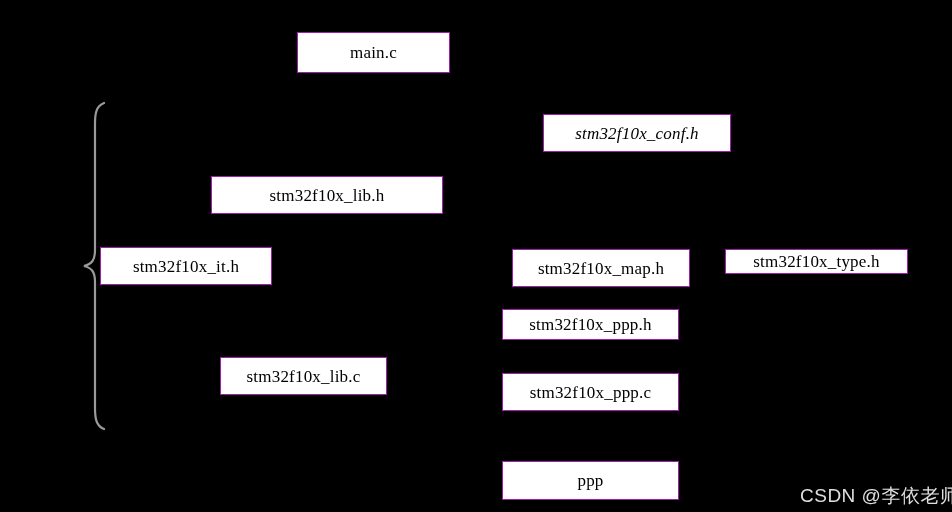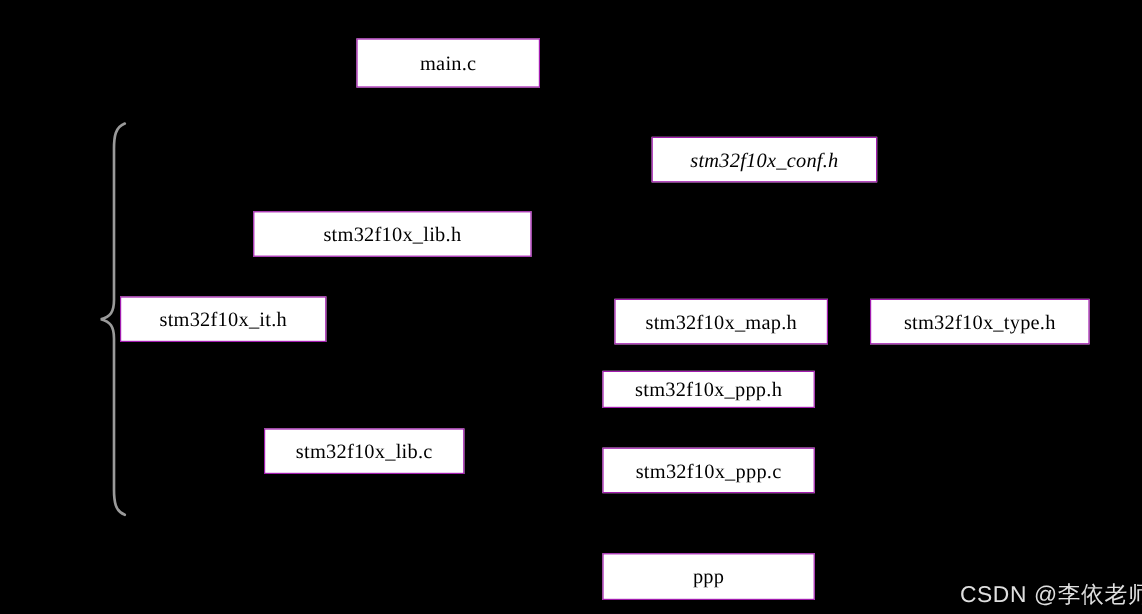--- a/index.html
+++ b/index.html
@@ -79,21 +79,21 @@
   </div>
 
   <div class="node" style="left:100px; top:247px; width:172px; height:38px;">
     <span>stm32f10x_it.h</span>
   </div>
 
   <div class="node" style="left:500px; top:249px; width:178px; height:38px;margin-left:12px;">
     <span>stm32f10x_map.h</span>
   </div>
 
-  <div class="node" style="left:725px; top:249px; width:183px; height:38px;">
+  <div class="node" style="left:725px; top:249px; width:183px; height:25px;">
     <span>stm32f10x_type.h</span>
   </div>
 
   <div class="node" style="left:502px; top:309px; width:177px; height:31px;">
     <span>stm32f10x_ppp.h</span>
   </div>
 
   <div class="node" style="left:220px; top:357px; width:167px; height:38px;">
     <span>stm32f10x_lib.c</span>
   </div>

